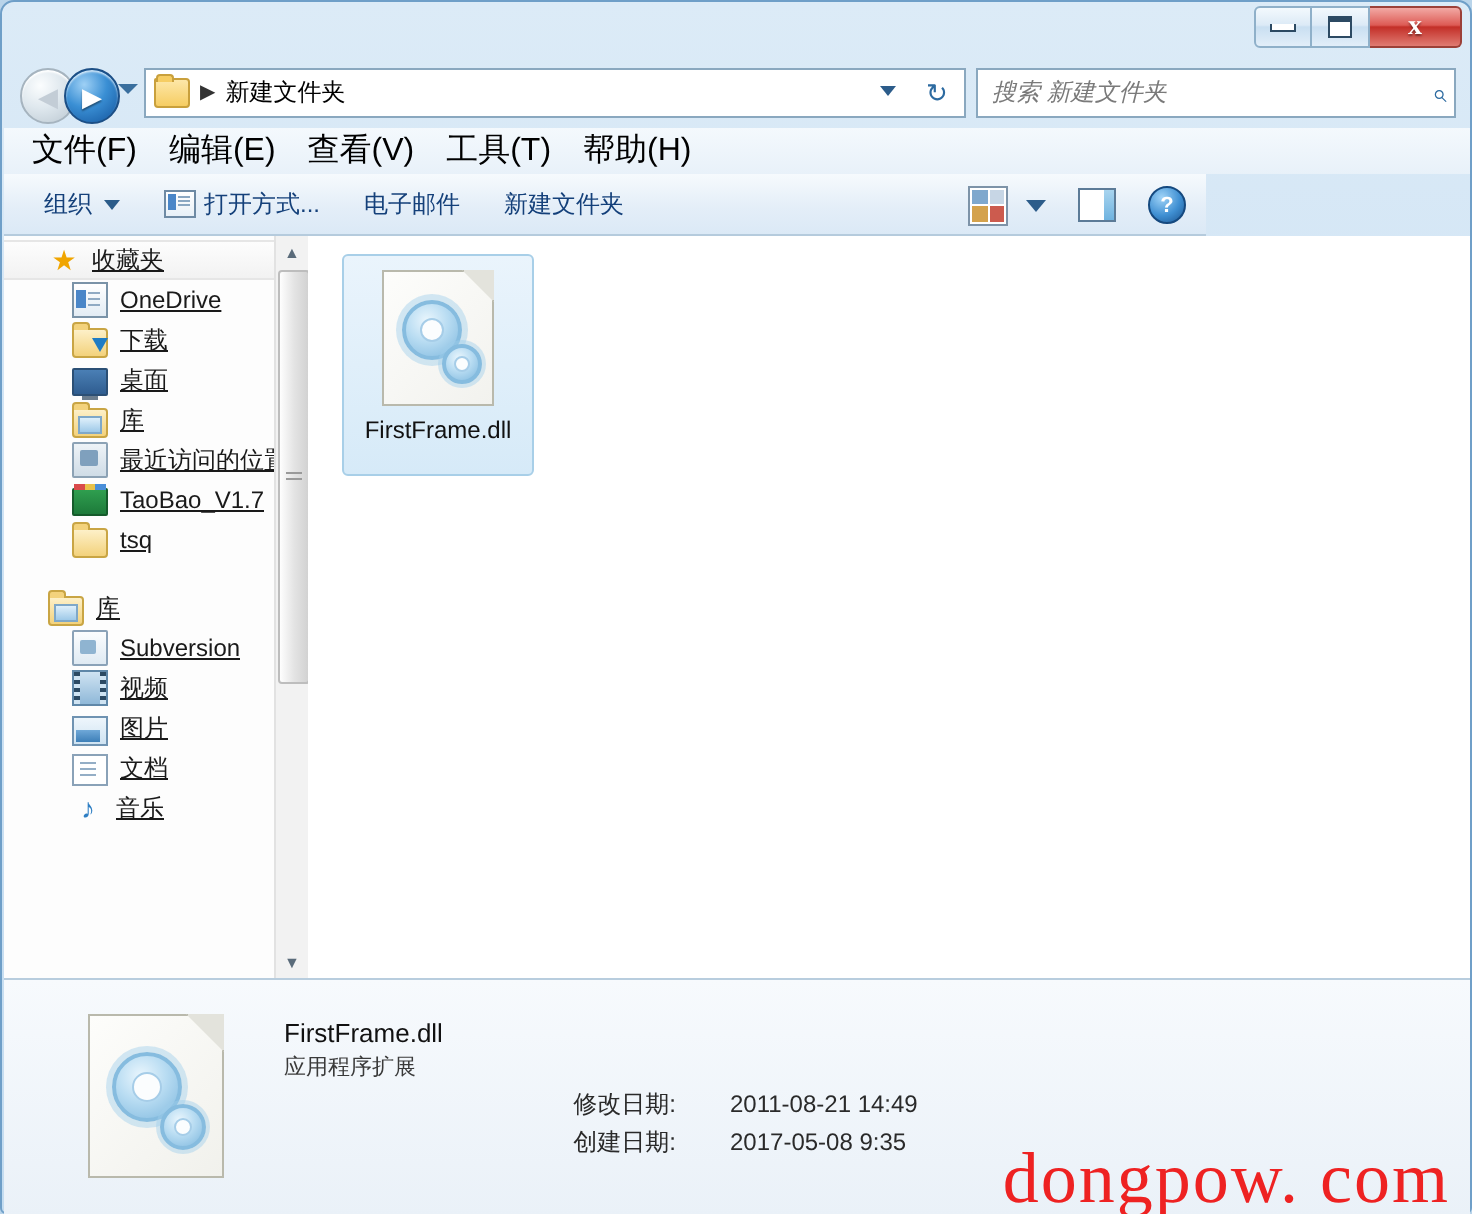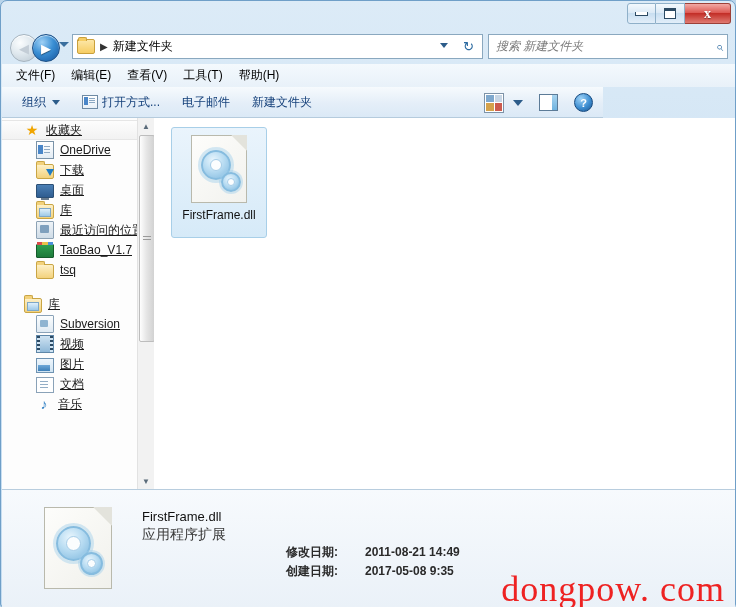--- a/index.html
+++ b/index.html
@@ -79,21 +79,21 @@
   #searchbox{position:absolute;left:486px;top:4px;width:240px;height:25px;
     box-sizing:border-box;background:#fff;border:1px solid #8aa8bf;
     display:flex;align-items:center;padding:0 4px 0 7px;}
   #searchph{flex:1;font-style:italic;color:#7a7a7a;font-size:12px;}
   #searchicon{color:#2c6aa0;font-size:13px;transform:scaleX(-1);}
 
   
   #menubar{position:absolute;left:1px;top:63px;width:733px;height:23px;
     background:linear-gradient(180deg,#f4f9fd 0%,#e8f1f9 100%);
     display:flex;align-items:center;padding-left:14px;box-sizing:border-box;}
-  .menuitem{font-size:12px;color:#000;margin-right:16px;white-space:nowrap;}
+  .menuitem{font-size:16px;color:#000;margin-right:16px;white-space:nowrap;}
 
   
   #toolbar{position:absolute;left:1px;top:86px;width:601px;height:31px;
     background:linear-gradient(180deg,#f6fafd 0%,#e4eef8 55%,#dbe9f6 100%);
     border-bottom:1px solid #b5cbdd;
     display:flex;align-items:center;padding-left:20px;box-sizing:border-box;}
   .tbitem{font-size:12px;color:#14407a;display:flex;align-items:center;margin-right:22px;white-space:nowrap;}
   .tbcaret{width:0;height:0;margin-left:6px;
     border-left:4px solid transparent;border-right:4px solid transparent;
     border-top:5px solid #2c5c8a;}
@@ -232,22 +232,22 @@
     background:linear-gradient(135deg,#fdfdfb 0%,#f1f1ec 100%);border:1px solid #b9b9ac;}
   #detailicon .fold{position:absolute;right:-1px;top:-1px;width:18px;height:18px;
     background:#e3e3dc;border-left:1px solid #b9b9ac;border-bottom:1px solid #b9b9ac;
     clip-path:polygon(0 0,100% 100%,100% 0);}
   #detailicon .gear.big{left:11px;top:18px;width:31px;height:31px;}
   #detailicon .gear.big:after{left:8px;top:8px;width:13px;height:13px;}
   #detailicon .gear.small{left:35px;top:44px;width:19px;height:19px;}
   #detailicon .gear.small:after{left:5px;top:5px;width:7px;height:7px;}
   #detailtext{position:absolute;left:140px;top:18px;width:420px;}
   #dt-name{font-size:13px;color:#111;line-height:17px;}
-  #dt-type{font-size:14px;color:#3a3a3a;line-height:18px;}
-  .dtrow{display:flex;font-size:12px;color:#2a2a2a;line-height:19px;font-weight:bold;}
+  #dt-type{font-size:11px;color:#3a3a3a;line-height:18px;font-family:Liberation Serif, serif;}
+  .dtrow{display:flex;font-size:12px;color:#2a2a2a;line-height:19px;}
   .dtlabel{width:196px;text-align:right;padding-right:5px;white-space:nowrap;}
   .dtvalue{white-space:nowrap;margin-left:22px;}
   #watermark{position:absolute;right:10px;bottom:-2px;
     font-family:"Liberation Serif","DejaVu Serif",serif;
     font-size:36px;color:#ee2222;letter-spacing:1px;white-space:nowrap;}
 </style>
 </head>
 <body>
 
 <div id="win">

